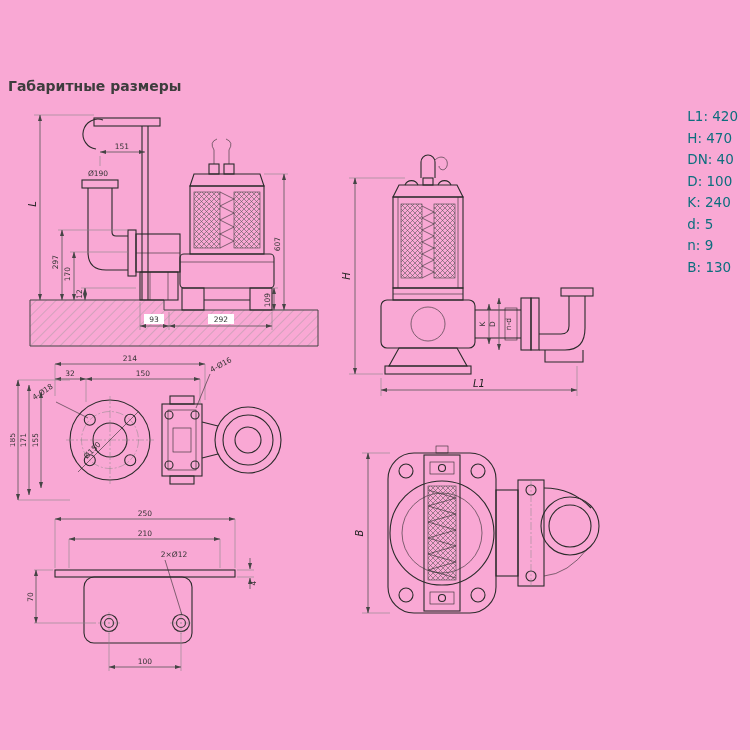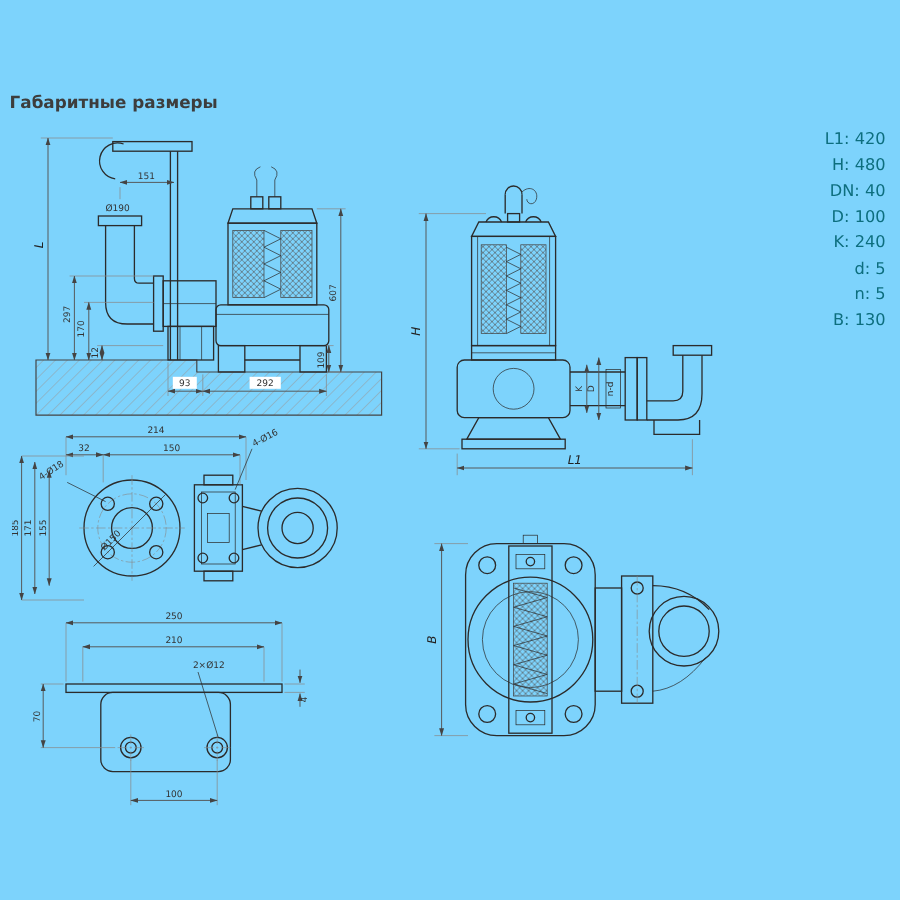--- a/index.html
+++ b/index.html
@@ -1,44 +1,44 @@
 <!DOCTYPE html>
 <html><head>
 <meta charset="utf-8">
 <style>
   * { margin:0; padding:0; box-sizing:border-box; }
   html,body { background:#fff; font-family:"DejaVu Sans", sans-serif; }
-  #page { position:relative; width:750px; height:750px; background:#7dd3fc; overflow:hidden; }
+  #page { position:relative; width:750px; height:750px; background:#f9a8d4; overflow:hidden; }
   .abs { position:absolute; }
   #title { position:absolute; left:8px; top:78px; font-size:14px; font-weight:bold; color:#3d3d3d; }
-  #specs { position:absolute; right:12px; top:106px; text-align:right; color:#0d6e7e; font-size:13.5px; line-height:21.5px;margin-left:20px; }
+  #specs { position:absolute; right:12px; top:106px; color:#0d6e7e; font-size:13.5px; line-height:21.5px;margin-left:20px; }
   svg text { font-family:"DejaVu Sans", sans-serif; }
   .dts { font-size:7.5px; fill:#333; }
   .dtm { font-size:10px;  fill:#222; font-style:italic; }
   .out  { stroke:#2b2b2b; stroke-width:1.1; fill:none; }
   .thin { stroke:#2b2b2b; stroke-width:0.6; fill:none; }
   .dim  { stroke:#555; stroke-width:0.8; fill:none; }
   .ext  { stroke:#888; stroke-width:0.6; fill:none; }
   .cl   { stroke:#888; stroke-width:0.5; stroke-dasharray:8 2 2 2; fill:none; }
 </style>
 </head>
 <body>
 
 <div id="page">
 
   <div id="title">Габаритные размеры</div>
 
   <div id="specs">
     <div>L1: 420</div>
-    <div>H: 480</div>
+    <div>H: 470</div>
     <div>DN: 40</div>
     <div>D: 100</div>
     <div>K: 240</div>
     <div>d: 5</div>
-    <div>n: 5</div>
+    <div>n: 9</div>
     <div>B: 130</div>
   </div>
 
   <svg class="abs" style="left:24px;top:104px" width="300" height="260" viewBox="0 0 300 260">
     <defs>
       <marker id="arA" viewBox="0 0 10 10" refX="9.5" refY="5" markerWidth="8" markerHeight="8" orient="auto-start-reverse">
         <path d="M0,1.8 L10,5 L0,8.2 z" fill="#444"></path>
       </marker>
       <pattern id="hA" width="7" height="7" patternUnits="userSpaceOnUse" patternTransform="rotate(45)">
         <line x1="0" y1="0" x2="0" y2="7" stroke="#999" stroke-width="0.8"></line>

